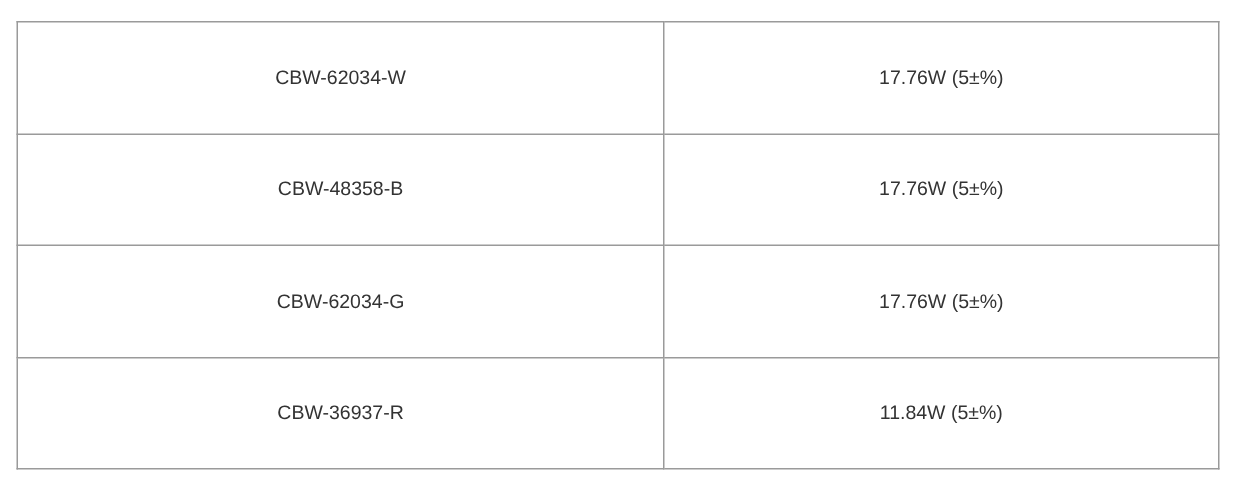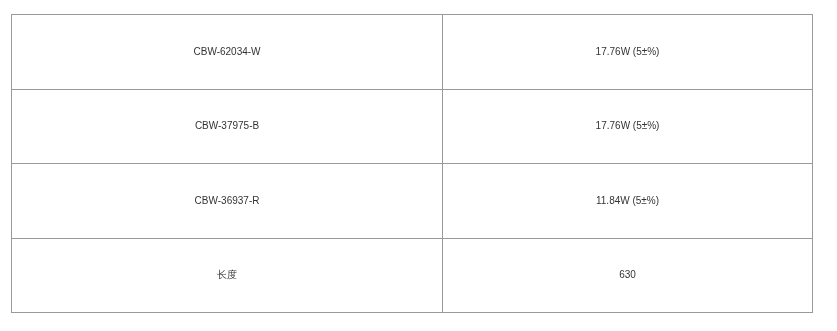--- a/index.html
+++ b/index.html
@@ -29,21 +29,21 @@
     border-collapse: collapse;
     table-layout: fixed;
     background: #ffffff;
   }
 
   table.spec-table td {
     border: 1px solid #9a9a9a;
     text-align: center;
     vertical-align: middle;
     color: #333333;
-    font-size: 10px;
+    font-size: 13px;
     line-height: 1.2;
     font-weight: 400;
     padding: 0 4px;
     height: 33.2px;
     box-sizing: border-box;
     white-space: nowrap;
     overflow: hidden;
   }
 
   table.spec-table td.col-name {
@@ -62,26 +62,26 @@
 <body>
 
 <div id="spec-table-wrap">
   <table class="spec-table">
     <tbody>
       <tr>
         <td class="col-name"><span class="cell-text">CBW-62034-W</span></td>
         <td class="col-value"><span class="cell-text">17.76W (5±%)</span></td>
       </tr>
       <tr>
-        <td class="col-name"><span class="cell-text">CBW-37975-B</span></td>
+        <td class="col-name"><span class="cell-text">CBW-48358-B</span></td>
+        <td class="col-value"><span class="cell-text">17.76W (5±%)</span></td>
+      </tr>
+      <tr>
+        <td class="col-name"><span class="cell-text">CBW-62034-G</span></td>
         <td class="col-value"><span class="cell-text">17.76W (5±%)</span></td>
       </tr>
       <tr>
         <td class="col-name"><span class="cell-text">CBW-36937-R</span></td>
         <td class="col-value"><span class="cell-text">11.84W (5±%)</span></td>
       </tr>
-      <tr>
-        <td class="col-name"><span class="cell-text">长度</span></td>
-        <td class="col-value"><span class="cell-text">630</span></td>
-      </tr>
     </tbody>
   </table>
 </div>
 
 </body></html>

